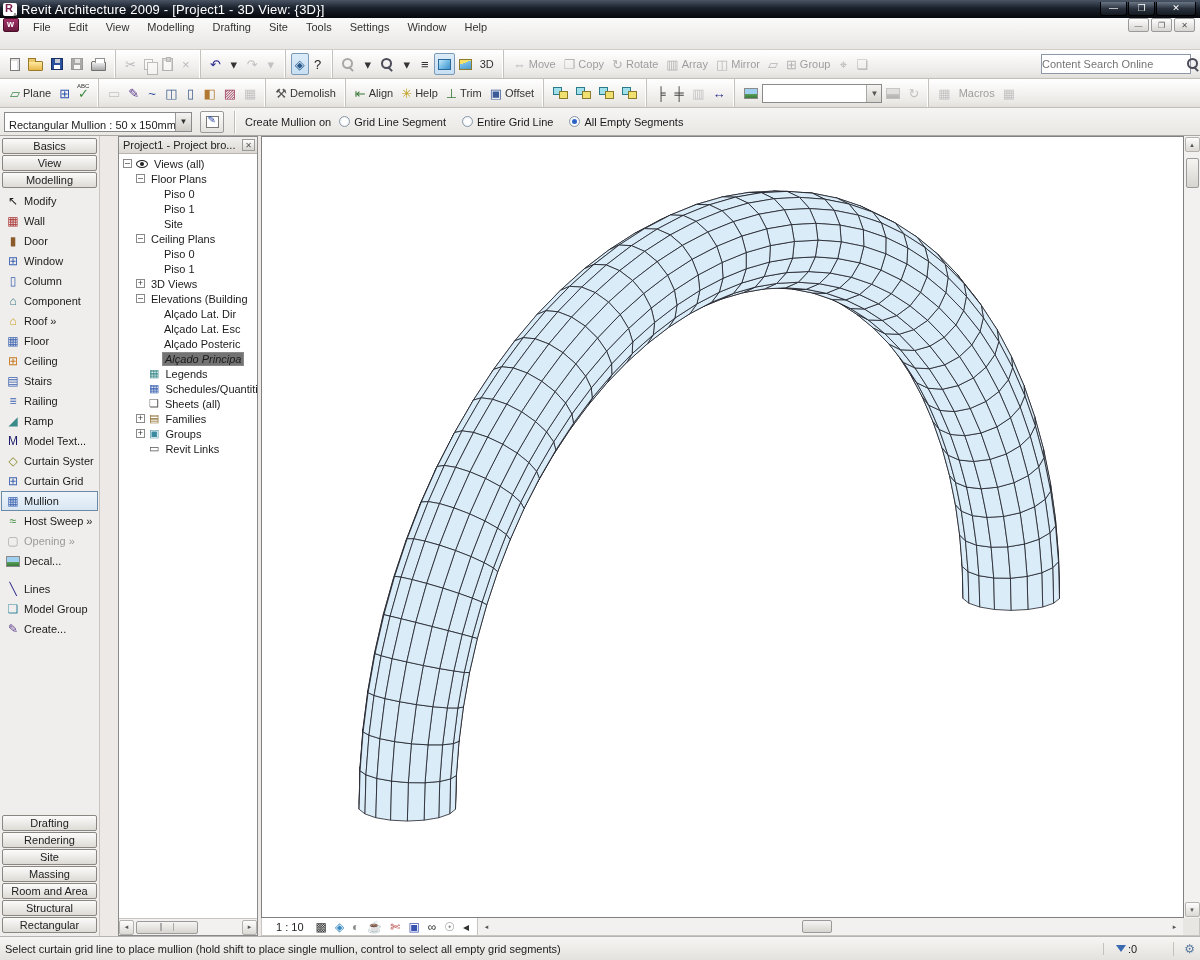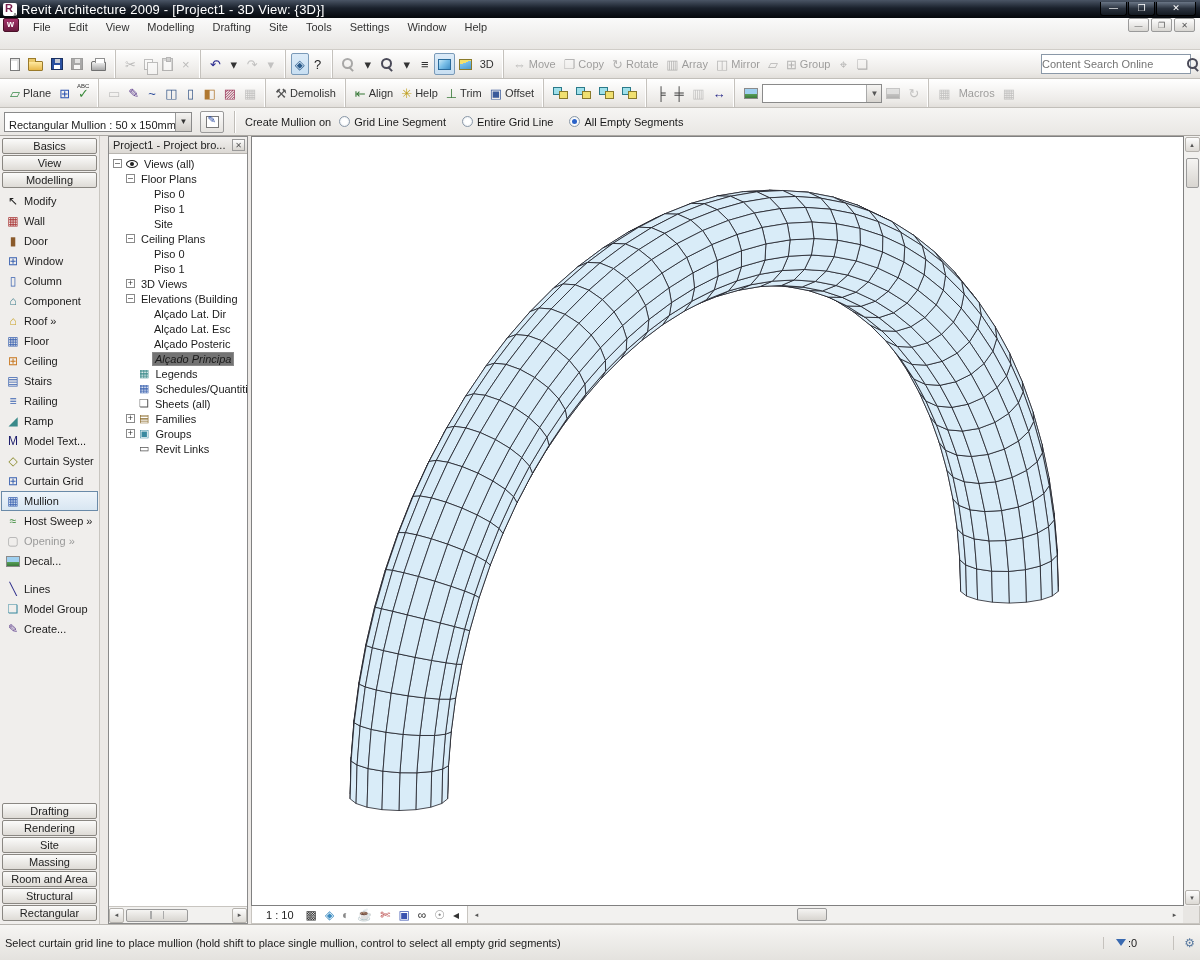--- a/index.html
+++ b/index.html
@@ -92,21 +92,21 @@
   .db-items { display:flex; flex-direction:column; margin-top:2px; }
   .db-item { display:flex; align-items:center; gap:4px; padding:2px 2px 2px 4px; border:1px solid transparent; height:20px; white-space:nowrap; overflow:hidden; }
   .db-item .glyph { width:14px; font-size:12px; line-height:12px; text-align:center; flex:none; }
   .db-item.selected { border:1px solid #6a8aa8; background:linear-gradient(#eef4fa,#d8e6f2); }
   .db-item.disabled { color:#9a9a9a; }
   .db-item.sep { margin-top:8px; }
   .db-spacer { flex:1; }
   .db-bottom { display:flex; flex-direction:column; }
 
   
-  #browser { width:140px; flex:none; margin-left:8px; background:#fff; border:1px solid #8a8a8a; display:flex; flex-direction:column; }
+  #browser { width:140px; flex:none; margin-left:18px; background:#fff; border:1px solid #8a8a8a; display:flex; flex-direction:column; }
   #browser-header { height:17px; background:linear-gradient(#f2f1ef,#dcd9d4); border-bottom:1px solid #b8b5b0; display:flex; align-items:center; padding:0 2px 0 4px; font-size:11px; color:#222; flex:none; }
   #browser-close { margin-left:auto; width:13px; height:12px; border:1px solid #9a9a9a; background:linear-gradient(#fdfdfd,#d8d5d0); font-size:8px; color:#555; display:flex; align-items:center; justify-content:center; }
   #tree { flex:1; overflow:hidden; padding-top:2px; }
   .tree-row { display:flex; align-items:center; height:15px; white-space:nowrap; }
   .exp { display:inline-flex; align-items:center; justify-content:center; width:9px; height:9px; border:1px solid #8a8a8a; background:#fff; font-size:9px; line-height:7px; color:#333; margin-right:4px; flex:none; }
   .exp-spacer { width:13px; flex:none; }
   .tree-ico { margin-right:4px; flex:none; font-size:11px; line-height:11px; }
   .tree-label { padding:0 2px;text-align:right; }
   .tree-label.sel { border:1px solid #8a8a8a; background:#737373;font-style:italic; }
   #browser-hscroll { height:17px; border-top:1px solid #c8c5c0; background:#f2f1ef; display:flex; align-items:center; flex:none; }
@@ -126,21 +126,21 @@
   #vscroll .track { flex:1; width:13px; }
   #bottom-row { height:18px; flex:none; display:flex; background:#fff; border:1px solid #c8c5c0; border-top:none; align-items:center; }
   #viewbar { display:flex; align-items:center; gap:6px; padding:0 8px; flex:none; }
   #vb-scale { font-size:11px; color:#222; padding:0 6px; }
   .vb-btn { font-size:12px; line-height:12px; display:flex; align-items:center; }
   #hscroll { flex:1; background:#f2f1ef; border-left:1px solid #c8c5c0; display:flex; align-items:center; height:100%; padding:0 1px; position:relative; }
   #hscroll .sb-thumb { position:absolute; left:46%; width:30px; height:13px; }
   #corner { width:16px; height:100%; background:#e8e6e3; flex:none; }
 
   
-  #statusbar { height:36px; background:linear-gradient(#f6f5f3,#e4e2de); border-top:1px solid #b8b5b0; display:flex; align-items:center; padding:0 5px; flex:none; }
+  #statusbar { height:24px; background:linear-gradient(#f6f5f3,#e4e2de); border-top:1px solid #b8b5b0; display:flex; align-items:center; padding:0 5px; flex:none; }
   #status-right { margin-left:auto; display:flex; align-items:center; gap:6px; }
   #filter-group { display:flex; align-items:center; gap:2px; border-left:1px solid #c5c2bd; padding:0 30px 0 12px; }
   #status-gear { font-size:12px; color:#5a7aa0; padding-left:10px; border-left:1px solid #c5c2bd; }
 </style>
 </head>
 <body>
 
 <div id="app">
 
   <div id="titlebar">

